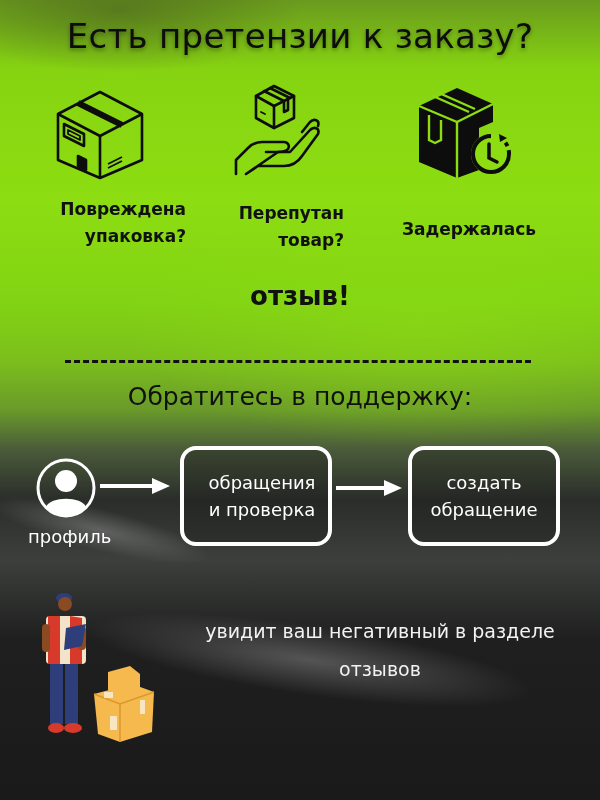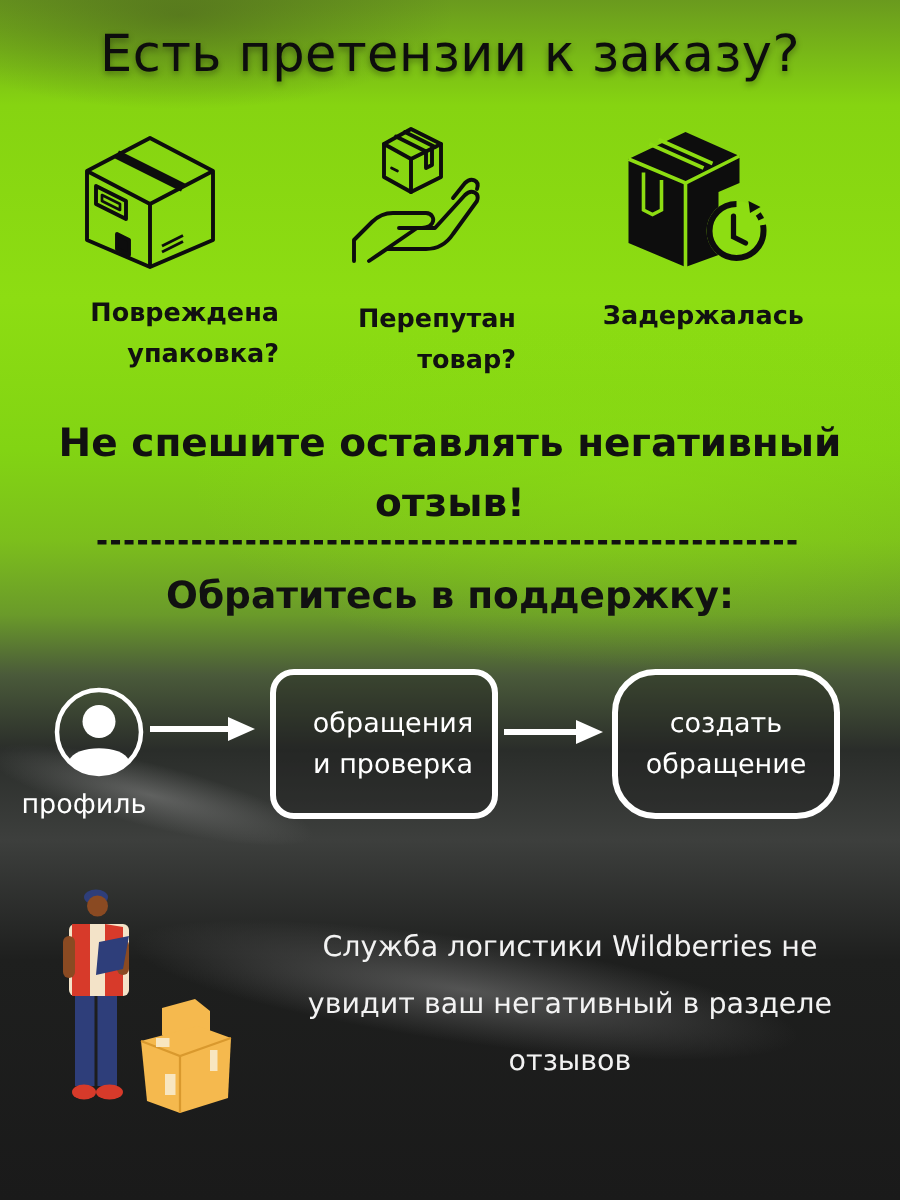--- a/index.html
+++ b/index.html
@@ -42,33 +42,33 @@
     .headline {
       position: absolute; top: 276px; left: 0; width: 600px; text-align: center;
       font-size: 26px; font-weight: bold; color: #111; line-height: 40px;
     }
     .divider {
       position: absolute; top: 360px; left: 65px; width: 466px; height: 3px;
       border-top: 3px dashed #111;
     }
     .support {
       position: absolute; top: 382px; left: 0; width: 600px; text-align: center;
-      font-size: 25px; font-weight: bold; color: #111;
+      font-size: 25px; font-weight: normal; color: #111;
     }
     .profile-icon { position: absolute; left: 36px; top: 458px; width: 60px; height: 60px; }
-    .profile-label { position: absolute; left: 6px; top: 526px; width: 100px; text-align: center; color: #fff; font-size: 18px; }
+    .profile-label { position: absolute; left: 28px; top: 526px; width: 100px; text-align: left; color: #fff; font-size: 18px; }
     .arrow { position: absolute; height: 20px; }
     .box {
       position: absolute; border: 4px solid #fff; border-radius: 16px;
       color: #fff; font-size: 18px; text-align: center; display: flex; align-items: center; justify-content: center;
       line-height: 27px;
       background: rgba(30,30,30,0.35);
     }
     .box-1 { left: 180px; top: 446px; width: 152px; height: 100px; padding-left: 12px; }
-    .box-2 { left: 408px; top: 446px; width: 152px; height: 100px; border-radius: 29px; }
+    .box-2 { left: 408px; top: 446px; width: 152px; height: 100px; }
     .worker { position: absolute; left: 36px; top: 588px; width: 130px; height: 160px; }
     .note {
       position: absolute; top: 612px; left: 160px; width: 440px; text-align: center;
       color: #f2f2f2; font-size: 19px; line-height: 38px;
     }
   </style>
 </head>
 <body>
 
 <div class="glow-top"></div>
@@ -123,26 +123,25 @@
 </div>
 
 <div class="cap" style="left:30px; top:196px; width:156px;">
   <div>Повреждена</div>
   <div>упаковка?</div>
 </div>
 <div class="cap" style="left:200px; top:200px; width:144px;">
   <div>Перепутан</div>
   <div>товар?</div>
 </div>
-<div class="cap" style="left:370px; top:198px; width:166px;">
+<div class="cap" style="left:370px; top:216px; width:166px;">
   <div>Задержалась</div>
 </div>
 
 <div class="headline">
-  <div>Не спешите оставлять негативный</div>
   <div>отзыв!</div>
 </div>
 
 <div class="divider"></div>
 
 <h2 class="support">Обратитесь в поддержку:</h2>
 
 <div class="profile-icon">
   <svg viewBox="0 0 60 60" width="60" height="60">
     <circle cx="30" cy="30" r="28" fill="none" stroke="#fff" stroke-width="3"></circle>
@@ -202,16 +201,15 @@
     <polygon points="58,106 96,96 118,104 116,144 84,154 62,146" fill="#f5b94e"></polygon>
     <polyline points="58,106 84,116 118,104" fill="none" stroke="#d9992e" stroke-width="1.5"></polyline>
     <line x1="84" y1="116" x2="84" y2="154" stroke="#d9992e" stroke-width="1.5"></line>
     <rect x="74" y="128" width="7" height="14" fill="#f8e6c0"></rect>
     <rect x="104" y="112" width="5" height="14" fill="#f8e6c0"></rect>
     <rect x="68" y="104" width="9" height="6" fill="#f8e6c0"></rect>
   </svg>
 </div>
 
 <div class="note">
-  <div>Служба логистики Wildberries не</div>
   <div>увидит ваш негативный в разделе</div>
   <div>отзывов</div>
 </div>
 
 </body></html>

